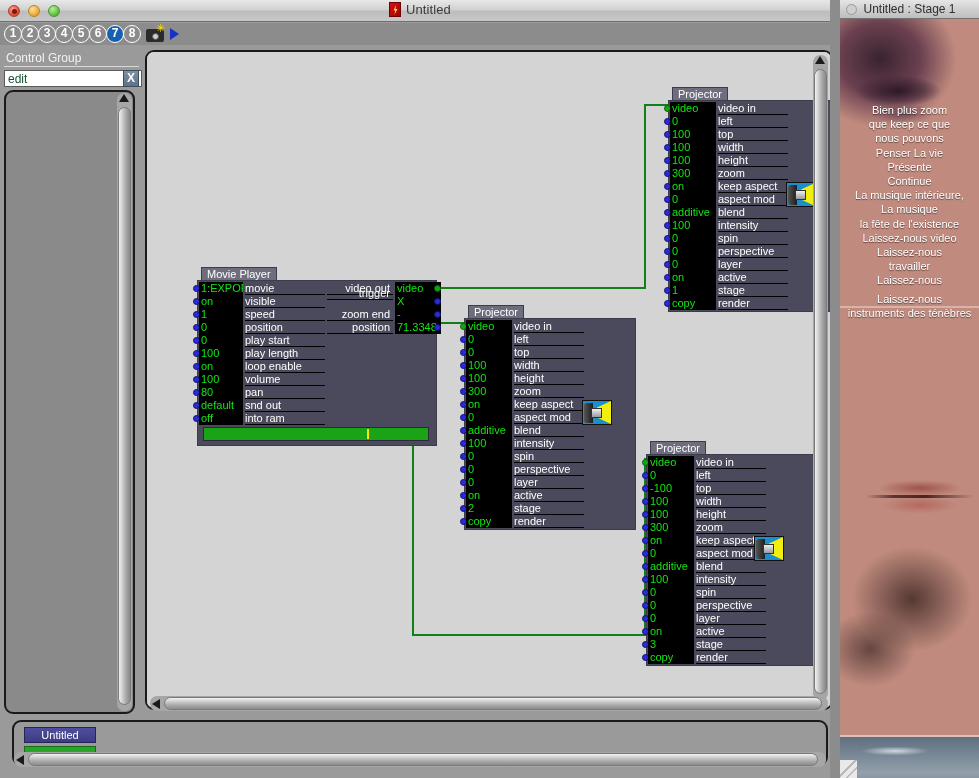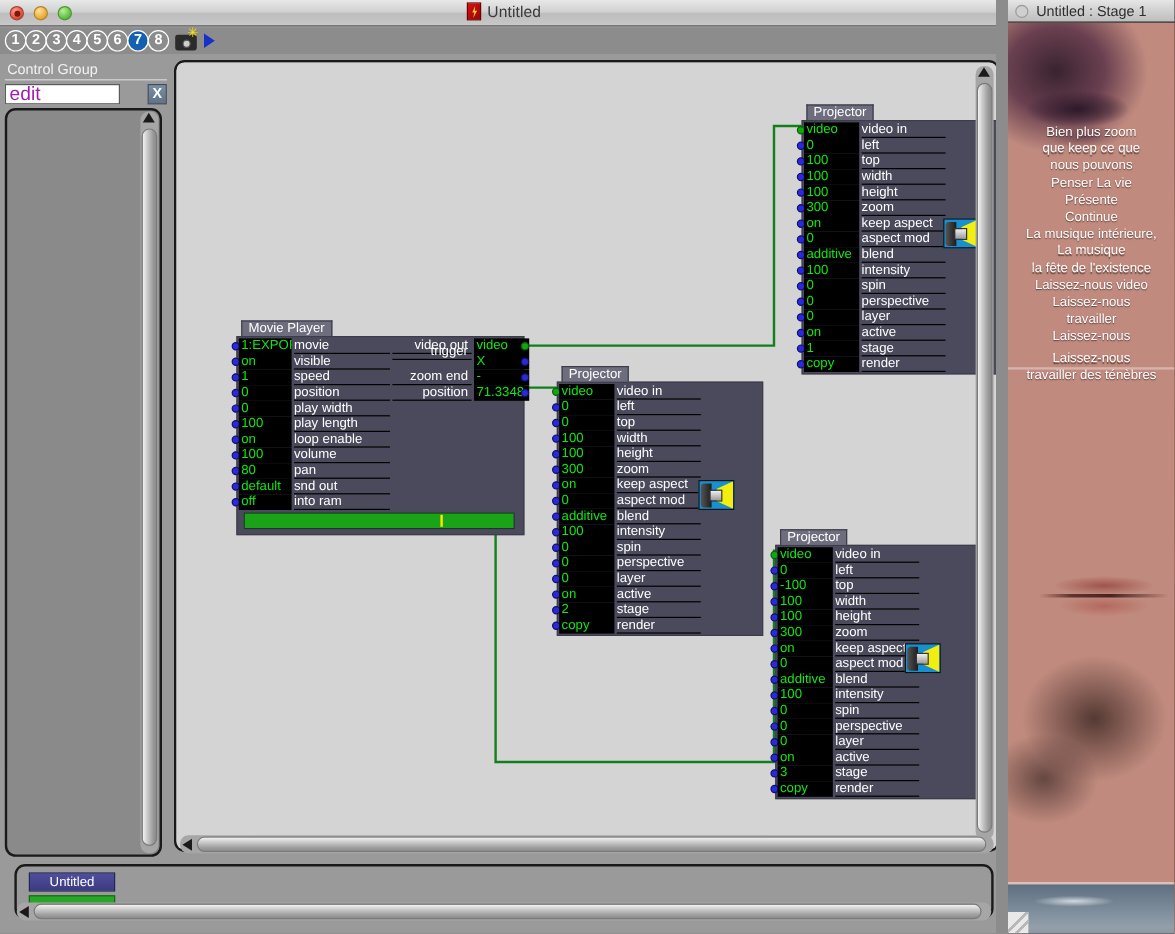--- a/index.html
+++ b/index.html
@@ -118,23 +118,23 @@
     color: #f2f2f2; font-size: 12px;
     border-bottom: 1px solid #d8d8d8;
     line-height: 15px;
     padding-left: 2px; box-sizing: border-box;
   }
   #edit-row {
     position: absolute; left: 4px; top: 70px;
     width: 135px; height: 17px;
   }
   #edit-input {
-    position: absolute; left: 0; top: 0; width: 96px; height: 17px;
+    position: absolute; left: 0; top: 0; width: 138px; height: 17px;
     background: #ffffff; border: 1px solid #5b5b5b;
-    font-size: 16px; color: #a21caf; padding-left: 3px;
+    font-size: 12px; color: #14532d; padding-left: 3px;
     box-sizing: border-box; line-height: 15px;
     font-family: "Liberation Sans", sans-serif;
   }
   #edit-clear {
     position: absolute; left: 119px; top: 0; width: 16px; height: 17px;
     background: linear-gradient(to bottom,#7d8fa4,#5f7287);
     border: 1px solid #3e4d5e;
     color: #ffffff; font-size: 12px; font-weight: bold;
     text-align: center; line-height: 15px; box-sizing: border-box;
     cursor: pointer;
@@ -495,21 +495,21 @@
               <div class="pval" style="left: 2px; top: 28px; width: 44px;">on</div>
               <div class="plabel" style="left: 48px; top: 28px; width: 80px;">visible</div>
               <div class="port" style="left: -4px; top: 44px;"></div>
               <div class="pval" style="left: 2px; top: 41px; width: 44px;">1</div>
               <div class="plabel" style="left: 48px; top: 41px; width: 80px;">speed</div>
               <div class="port" style="left: -4px; top: 57px;"></div>
               <div class="pval" style="left: 2px; top: 54px; width: 44px;">0</div>
               <div class="plabel" style="left: 48px; top: 54px; width: 80px;">position</div>
               <div class="port" style="left: -4px; top: 70px;"></div>
               <div class="pval" style="left: 2px; top: 67px; width: 44px;">0</div>
-              <div class="plabel" style="left: 48px; top: 67px; width: 80px;">play width</div>
+              <div class="plabel" style="left: 48px; top: 67px; width: 80px;">play start</div>
               <div class="port" style="left: -4px; top: 83px;"></div>
               <div class="pval" style="left: 2px; top: 80px; width: 44px;">100</div>
               <div class="plabel" style="left: 48px; top: 80px; width: 80px;">play length</div>
               <div class="port" style="left: -4px; top: 96px;"></div>
               <div class="pval" style="left: 2px; top: 93px; width: 44px;">on</div>
               <div class="plabel" style="left: 48px; top: 93px; width: 80px;">loop enable</div>
               <div class="port" style="left: -4px; top: 109px;"></div>
               <div class="pval" style="left: 2px; top: 106px; width: 44px;">100</div>
               <div class="plabel" style="left: 48px; top: 106px; width: 80px;">volume</div>
               <div class="port" style="left: -4px; top: 122px;"></div>
@@ -759,19 +759,19 @@
           <div>Présente</div>
           <div>Continue</div>
           <div>La musique intérieure,</div>
           <div>La musique</div>
           <div>la fête de l'existence</div>
           <div>Laissez-nous video</div>
           <div>Laissez-nous</div>
           <div>travailler</div>
           <div>Laissez-nous</div>
           <div style="margin-top: 4px;">Laissez-nous</div>
-          <div>travailler des ténèbres</div>
+          <div>instruments des ténèbres</div>
         </div>
     </div>
   </div>
 
   <div id="corner-grip"></div>
 </div>
 
 </body></html>

